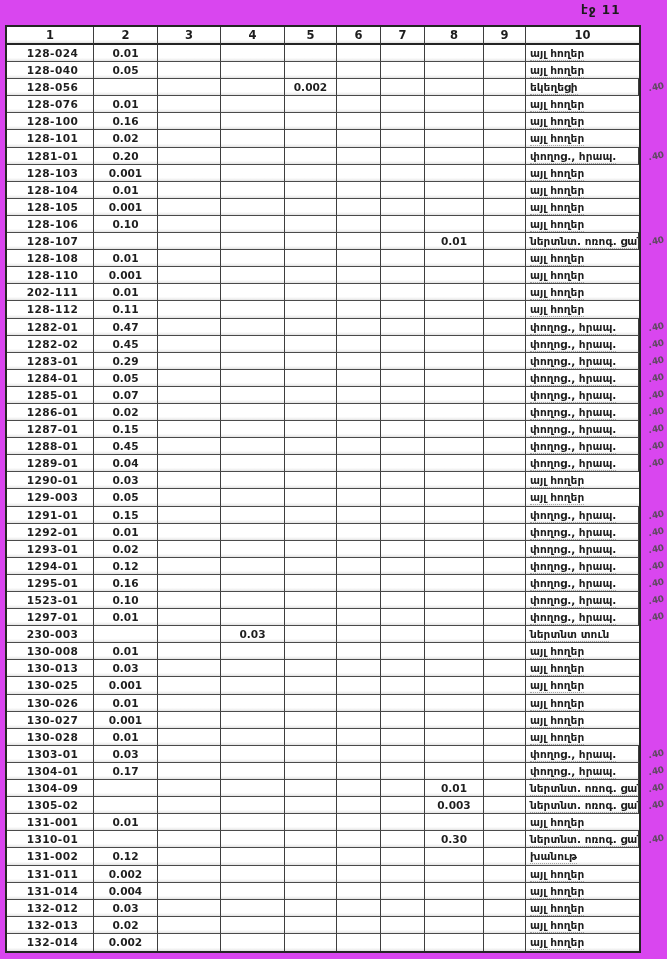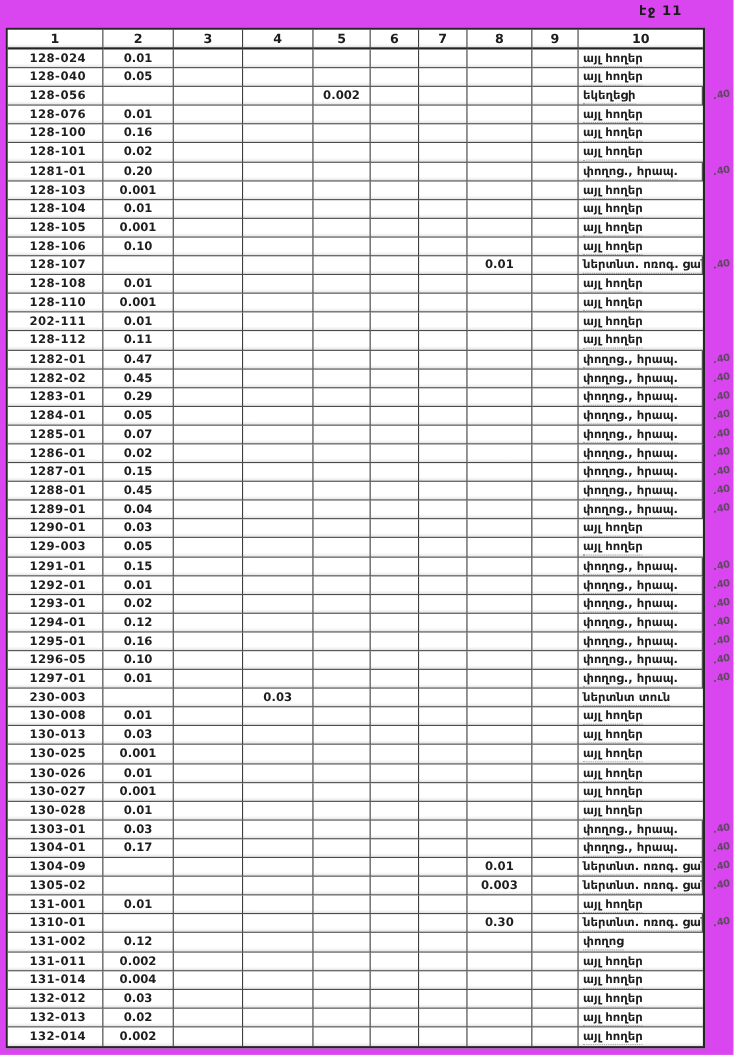--- a/index.html
+++ b/index.html
@@ -514,21 +514,21 @@
           <div class="cell val-cell"></div>
           <div class="cell val-cell"></div>
           <div class="cell val-cell"></div>
           <div class="cell val-cell"></div>
           <div class="cell val-cell"></div>
           <div class="cell val-cell"></div>
           <div class="cell use-cell"><span class="txt">փողոց., հրապ.</span></div>
           <span class="note">40</span>
         </div>
         <div class="drow">
-          <div class="cell code-cell">1296-05</div>
+          <div class="cell code-cell">1523-01</div>
           <div class="cell val-cell">0.10</div>
           <div class="cell val-cell"></div>
           <div class="cell val-cell"></div>
           <div class="cell val-cell"></div>
           <div class="cell val-cell"></div>
           <div class="cell val-cell"></div>
           <div class="cell val-cell"></div>
           <div class="cell val-cell"></div>
           <div class="cell use-cell"><span class="txt">փողոց., հրապ.</span></div>
           <span class="note">40</span>
@@ -710,21 +710,21 @@
         <div class="drow">
           <div class="cell code-cell">131-002</div>
           <div class="cell val-cell">0.12</div>
           <div class="cell val-cell"></div>
           <div class="cell val-cell"></div>
           <div class="cell val-cell"></div>
           <div class="cell val-cell"></div>
           <div class="cell val-cell"></div>
           <div class="cell val-cell"></div>
           <div class="cell val-cell"></div>
-          <div class="cell use-cell"><span class="txt">փողոց</span></div>
+          <div class="cell use-cell"><span class="txt">խանութ</span></div>
         </div>
         <div class="drow">
           <div class="cell code-cell">131-011</div>
           <div class="cell val-cell">0.002</div>
           <div class="cell val-cell"></div>
           <div class="cell val-cell"></div>
           <div class="cell val-cell"></div>
           <div class="cell val-cell"></div>
           <div class="cell val-cell"></div>
           <div class="cell val-cell"></div>

